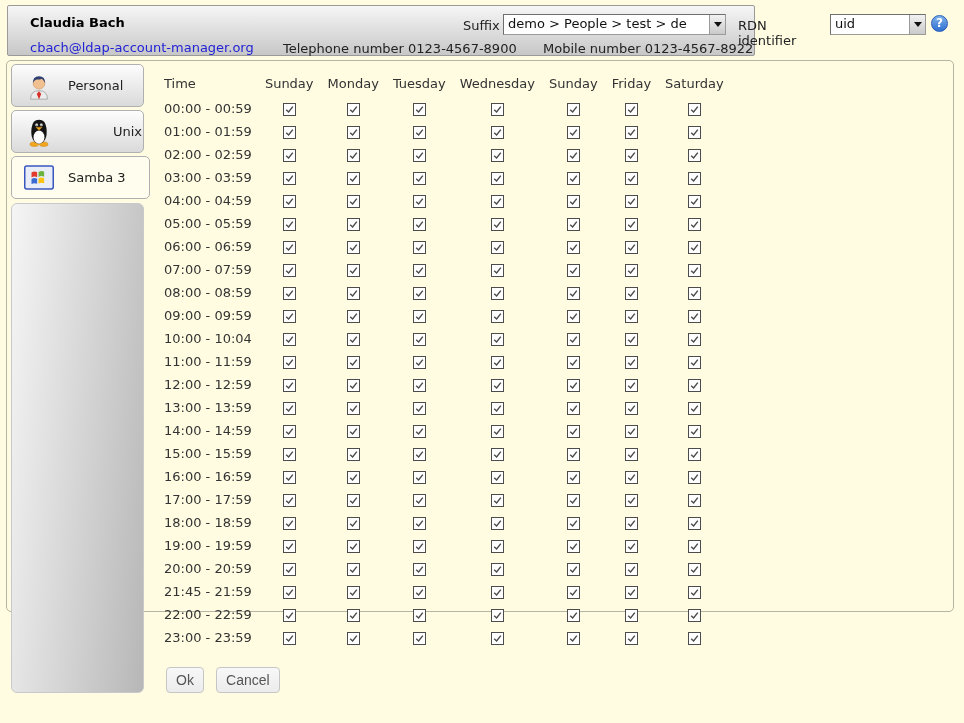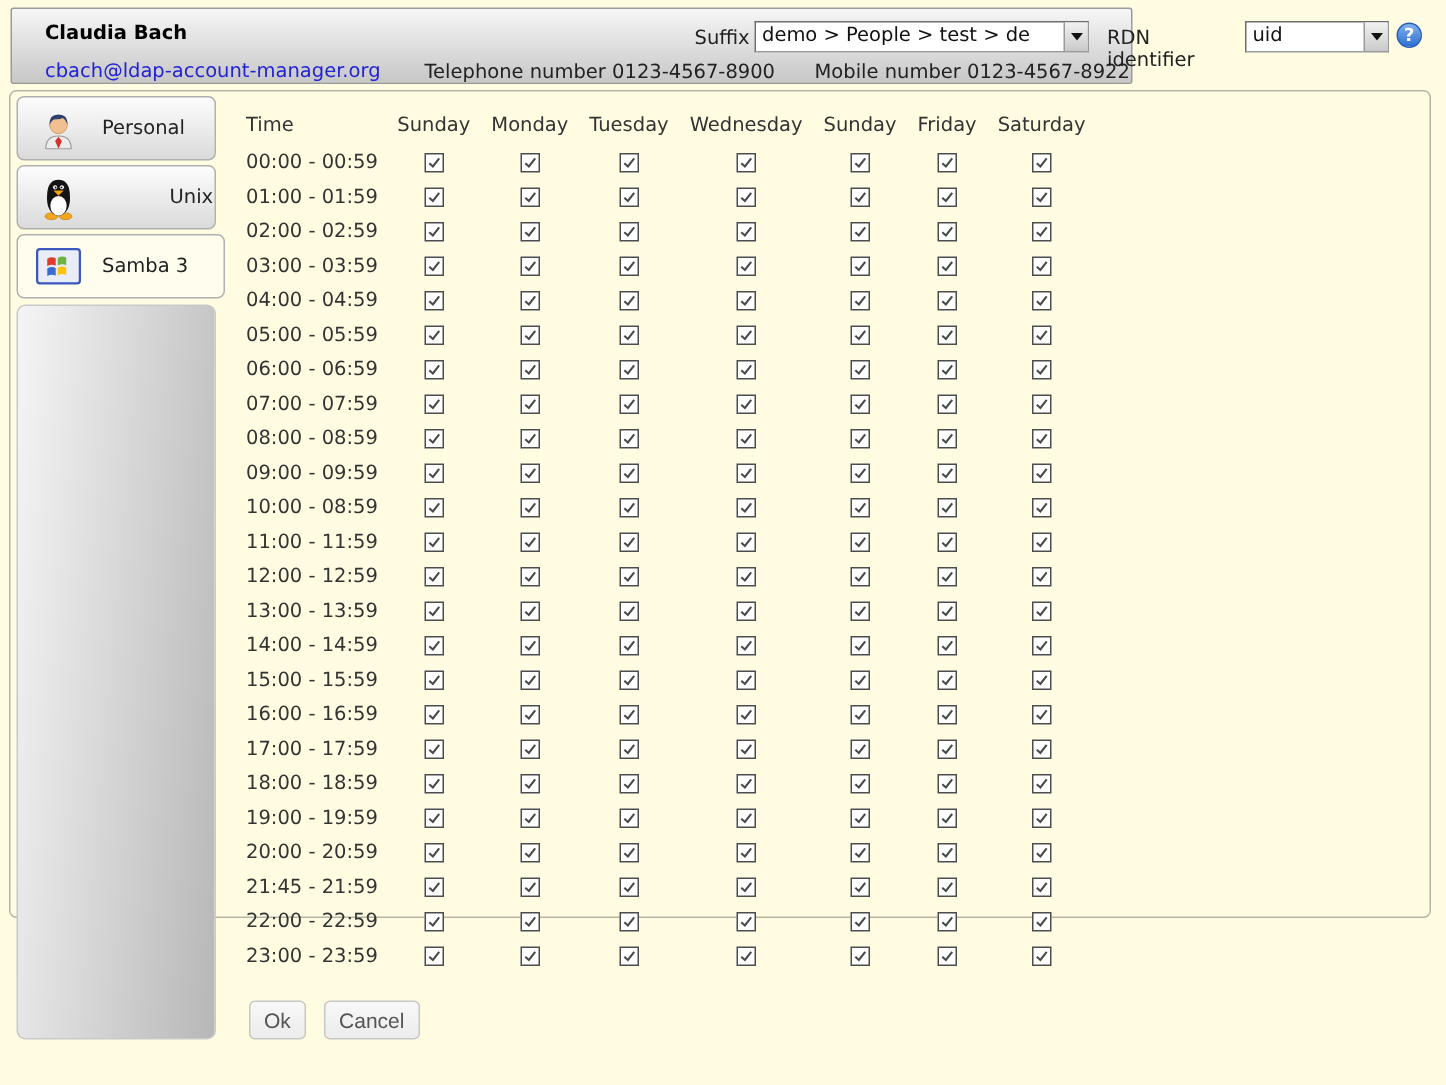--- a/index.html
+++ b/index.html
@@ -405,21 +405,21 @@
                 <path d="M2.2 5.8 L4.6 8 L8.8 2.6" fill="none" stroke="#4a4a4a" stroke-width="1.4"></path>
               </svg></span></td>
           <td><span class="cb" role="checkbox" aria-checked="true"><svg width="11" height="11" viewBox="0 0 11 11">
                 <path d="M2.2 5.8 L4.6 8 L8.8 2.6" fill="none" stroke="#4a4a4a" stroke-width="1.4"></path>
               </svg></span></td>
           <td><span class="cb" role="checkbox" aria-checked="true"><svg width="11" height="11" viewBox="0 0 11 11">
                 <path d="M2.2 5.8 L4.6 8 L8.8 2.6" fill="none" stroke="#4a4a4a" stroke-width="1.4"></path>
               </svg></span></td>
         </tr>
         <tr>
-          <td class="time">10:00 - 08:59</td>
+          <td class="time">10:00 - 10:04</td>
           <td><span class="cb" role="checkbox" aria-checked="true"><svg width="11" height="11" viewBox="0 0 11 11">
                 <path d="M2.2 5.8 L4.6 8 L8.8 2.6" fill="none" stroke="#4a4a4a" stroke-width="1.4"></path>
               </svg></span></td>
           <td><span class="cb" role="checkbox" aria-checked="true"><svg width="11" height="11" viewBox="0 0 11 11">
                 <path d="M2.2 5.8 L4.6 8 L8.8 2.6" fill="none" stroke="#4a4a4a" stroke-width="1.4"></path>
               </svg></span></td>
           <td><span class="cb" role="checkbox" aria-checked="true"><svg width="11" height="11" viewBox="0 0 11 11">
                 <path d="M2.2 5.8 L4.6 8 L8.8 2.6" fill="none" stroke="#4a4a4a" stroke-width="1.4"></path>
               </svg></span></td>
           <td><span class="cb" role="checkbox" aria-checked="true"><svg width="11" height="11" viewBox="0 0 11 11">

